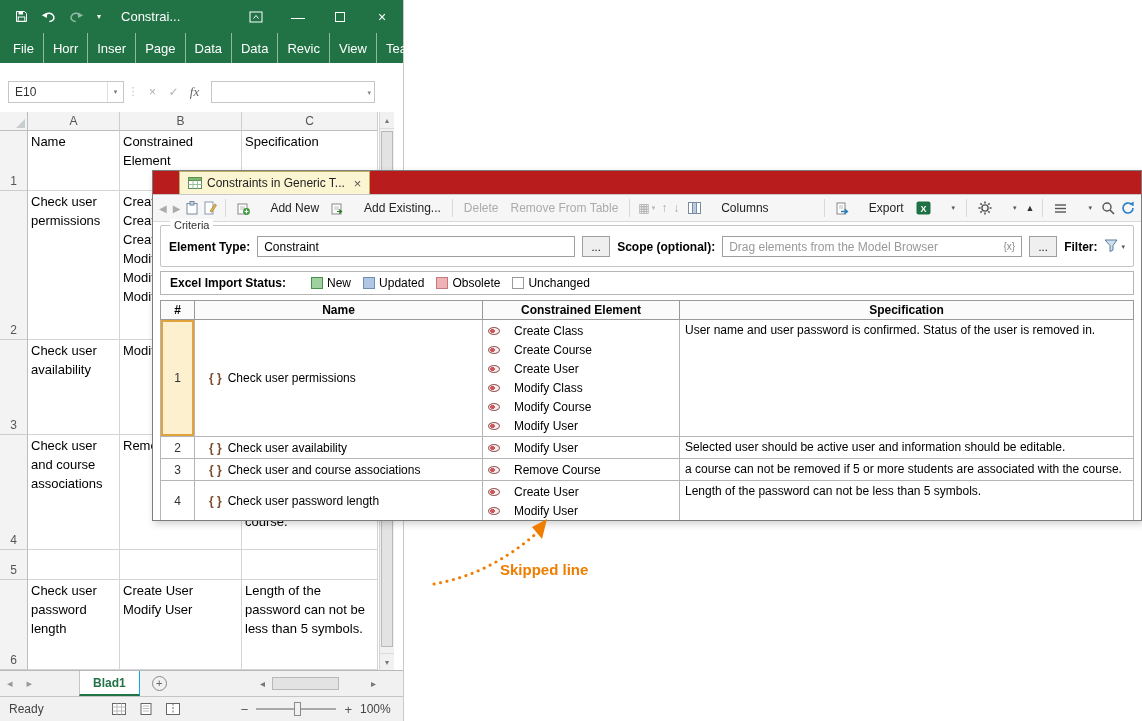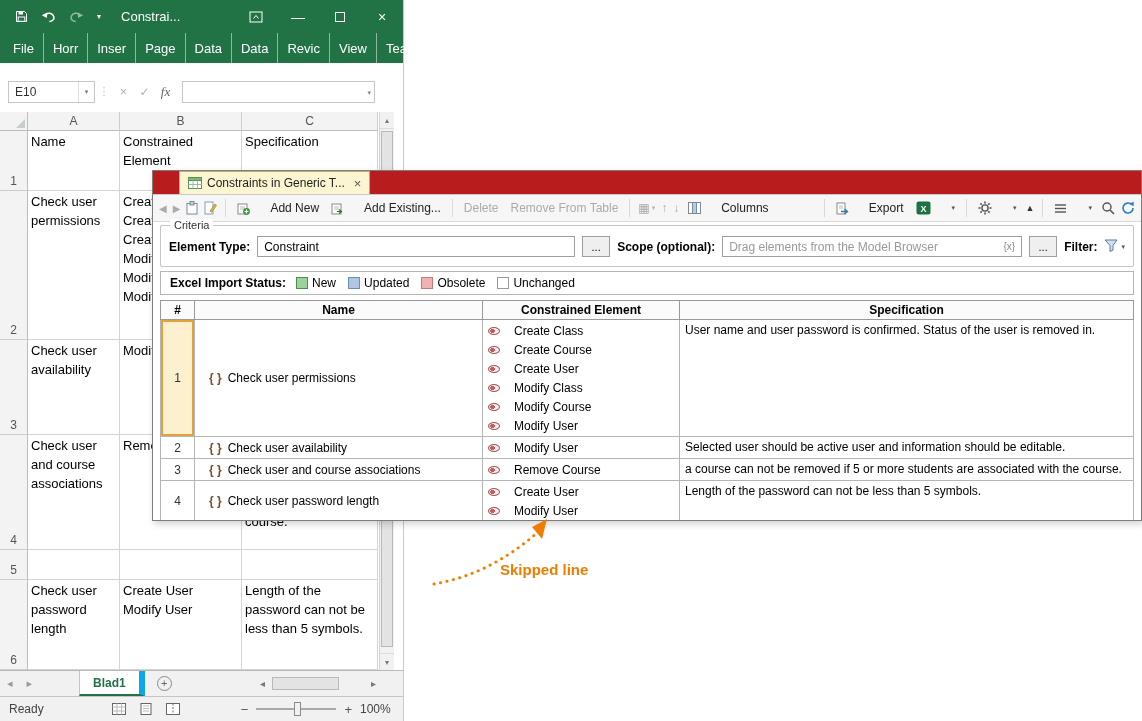--- a/index.html
+++ b/index.html
@@ -26,21 +26,21 @@
   .rtabs { display:flex; align-items:stretch; }
   .rtab { padding:0 9px; display:flex; align-items:center; border-right:1px solid rgba(255,255,255,.5); white-space:nowrap; }
   .rtab:first-child { padding-left:13px; }
   .tellme { display:flex; align-items:center; gap:5px; padding:0 8px; border-right:1px solid rgba(255,255,255,.5); white-space:nowrap; }
   .rib-more { margin-left:auto; display:flex; align-items:center; padding:0 4px; font-size:9px; }
 
   .xl-gap { flex:0 0 15px; background:#fff; }
   .xl-gap2 { flex:0 0 7px; background:#fff; }
 
   .xl-formularow { flex:0 0 27px; background:#fff; display:flex; align-items:center; padding-left:8px; }
-  .namebox { width:87px; height:22px; border:1px solid #c6c6c6; background:#fff; display:flex; align-items:center; font-size:12px; color:#333; }
+  .namebox { width:116px; height:22px; border:1px solid #c6c6c6; background:#fff; display:flex; align-items:center; font-size:12px; color:#333; }
   .nb-val { flex:1; padding-left:6px; }
   .nb-caret { width:16px; align-self:stretch; display:flex; align-items:center; justify-content:center; font-size:7px; color:#777; border-left:1px solid #e0e0e0; }
   .fsep { width:18px; text-align:center; color:#c0c0c0; font-size:11px; }
   .fbtn { width:21px; text-align:center; color:#b0b0b0; font-size:12px; }
   .fbtn.fx { font-style:italic; font-family:"Liberation Serif",serif; color:#666; font-size:13px; }
   .formulabox { flex:1; height:22px; border:1px solid #c6c6c6; background:#fff; margin-left:6px; margin-right:28px; position:relative; }
   .fb-caret { position:absolute; right:3px; top:7px; font-size:7px; color:#888; }
 
   .xl-sheet { position:relative; flex:0 0 558px; overflow:hidden; background:#fff; }
   .colheads { display:flex; height:19px; }
@@ -55,21 +55,21 @@
              padding:1px 3px; line-height:19px; white-space:pre-line; overflow:hidden; }
   .vscroll { position:absolute; top:0; right:9px; bottom:0; width:15px; background:#f1f1f1; border-left:1px solid #d4d4d4; display:flex; flex-direction:column; }
   .vs-btn { flex:0 0 17px; display:flex; align-items:center; justify-content:center; font-size:8px; color:#777; border-bottom:1px solid #dcdcdc; }
   .vs-btn:last-child { border-top:1px solid #dcdcdc; border-bottom:none; }
   .vs-track { flex:1; position:relative; }
   .vs-thumb { position:absolute; left:1px; right:1px; top:2px; bottom:6px; background:#e3e3e3; border:1px solid #b9b9b9; }
 
   .xl-sheettabs { flex:0 0 26px; background:#f1f1f1; border-top:1px solid #b9b9b9; display:flex; align-items:center; font-size:12px; }
   .st-nav { color:#999; padding:0 7px; font-size:11px; }
   .sheettab { margin-left:40px; height:25px; display:flex; align-items:center; padding:0 13px; background:#fff;
-              border-left:1px solid #c5c5c5; border-right:6px solid #0ea5e9; border-bottom:2px solid #217346;
+              border-left:1px solid #c5c5c5; border-right:1px solid #0ea5e9; border-bottom:2px solid #217346;
               color:#217346; font-weight:bold; }
   .addsheet { margin-left:12px; width:15px; height:15px; border:1px solid #8a8a8a; border-radius:50%; color:#666;
               display:flex; align-items:center; justify-content:center; font-size:11px; line-height:1; }
   .hscroll { margin-left:auto; margin-right:22px; width:126px; height:17px; display:flex; align-items:center; background:#f1f1f1; }
   .hs-btn { width:15px; text-align:center; color:#777; font-size:10px; }
   .hs-track { flex:1; height:13px; position:relative; }
   .hs-thumb { position:absolute; left:2px; top:0; bottom:0; width:70%; background:#e3e3e3; border:1px solid #b9b9b9; }
 
   .xl-status { flex:0 0 25px; background:#f1f1f1; border-top:1px solid #c5c5c5; display:flex; align-items:center; font-size:12px; color:#444; }
   .st-ready { padding-left:9px; }
@@ -107,21 +107,21 @@
   .crit-row { display:flex; align-items:center; gap:7px; padding:10px 8px 6px; font-size:12px; }
   .blabel { font-weight:bold; white-space:nowrap; }
   .field { height:21px; border:1px solid #9f9f9f; background:#fff; display:flex; align-items:center; padding:0 6px; font-size:12px; overflow:hidden; }
   .et-field { width:318px; }
   .scope-field { flex:1;gap:12px; }
   .ph { color:#999; white-space:nowrap; }
   .badge { margin-left:auto; color:#8a8a8a; font-size:10px; }
   .dots { width:28px; height:21px; border:1px solid #9f9f9f; background:#efefef; display:flex; align-items:center; justify-content:center; font-size:11px; }
   .filter-btn { display:inline-flex; align-items:center; gap:2px; }
 
-  .gt-legend { flex:0 0 24px; margin:2px 7px; border:1px solid #b5b5b5; display:flex; align-items:center; gap:10px; padding:0 9px; font-size:12px; }
+  .gt-legend { flex:0 0 24px; margin:2px 7px; border:1px solid #b5b5b5; display:flex; align-items:center; gap:25px; padding:0 9px; font-size:12px; }
   .leg-item { display:inline-flex; align-items:center; gap:4px; }
   .swatch { width:12px; height:12px; border:1px solid #888; display:inline-block; }
 
   .gt-tablewrap { margin:3px 7px 0; flex:1; overflow:hidden; }
   .gt-table { width:100%; border-collapse:collapse; table-layout:fixed; font-size:12px; color:#000; border:1px solid #8a8a8a; }
   .gt-table th { border:1px solid #9a9a9a; background:#fbfbfb; height:19px; font-weight:bold; font-size:12px; padding:0 2px; overflow:hidden; }
   .gt-table td { border:1px solid #b5b5b5; overflow:hidden; }
   .gt-num { text-align:center; vertical-align:middle; color:#333; }
   tr.sel .gt-num { background:#fcf0cf; box-shadow:inset 0 0 0 2px #e2a33d; }
   .gt-name { vertical-align:middle; padding:0 4px 0 14px; }

